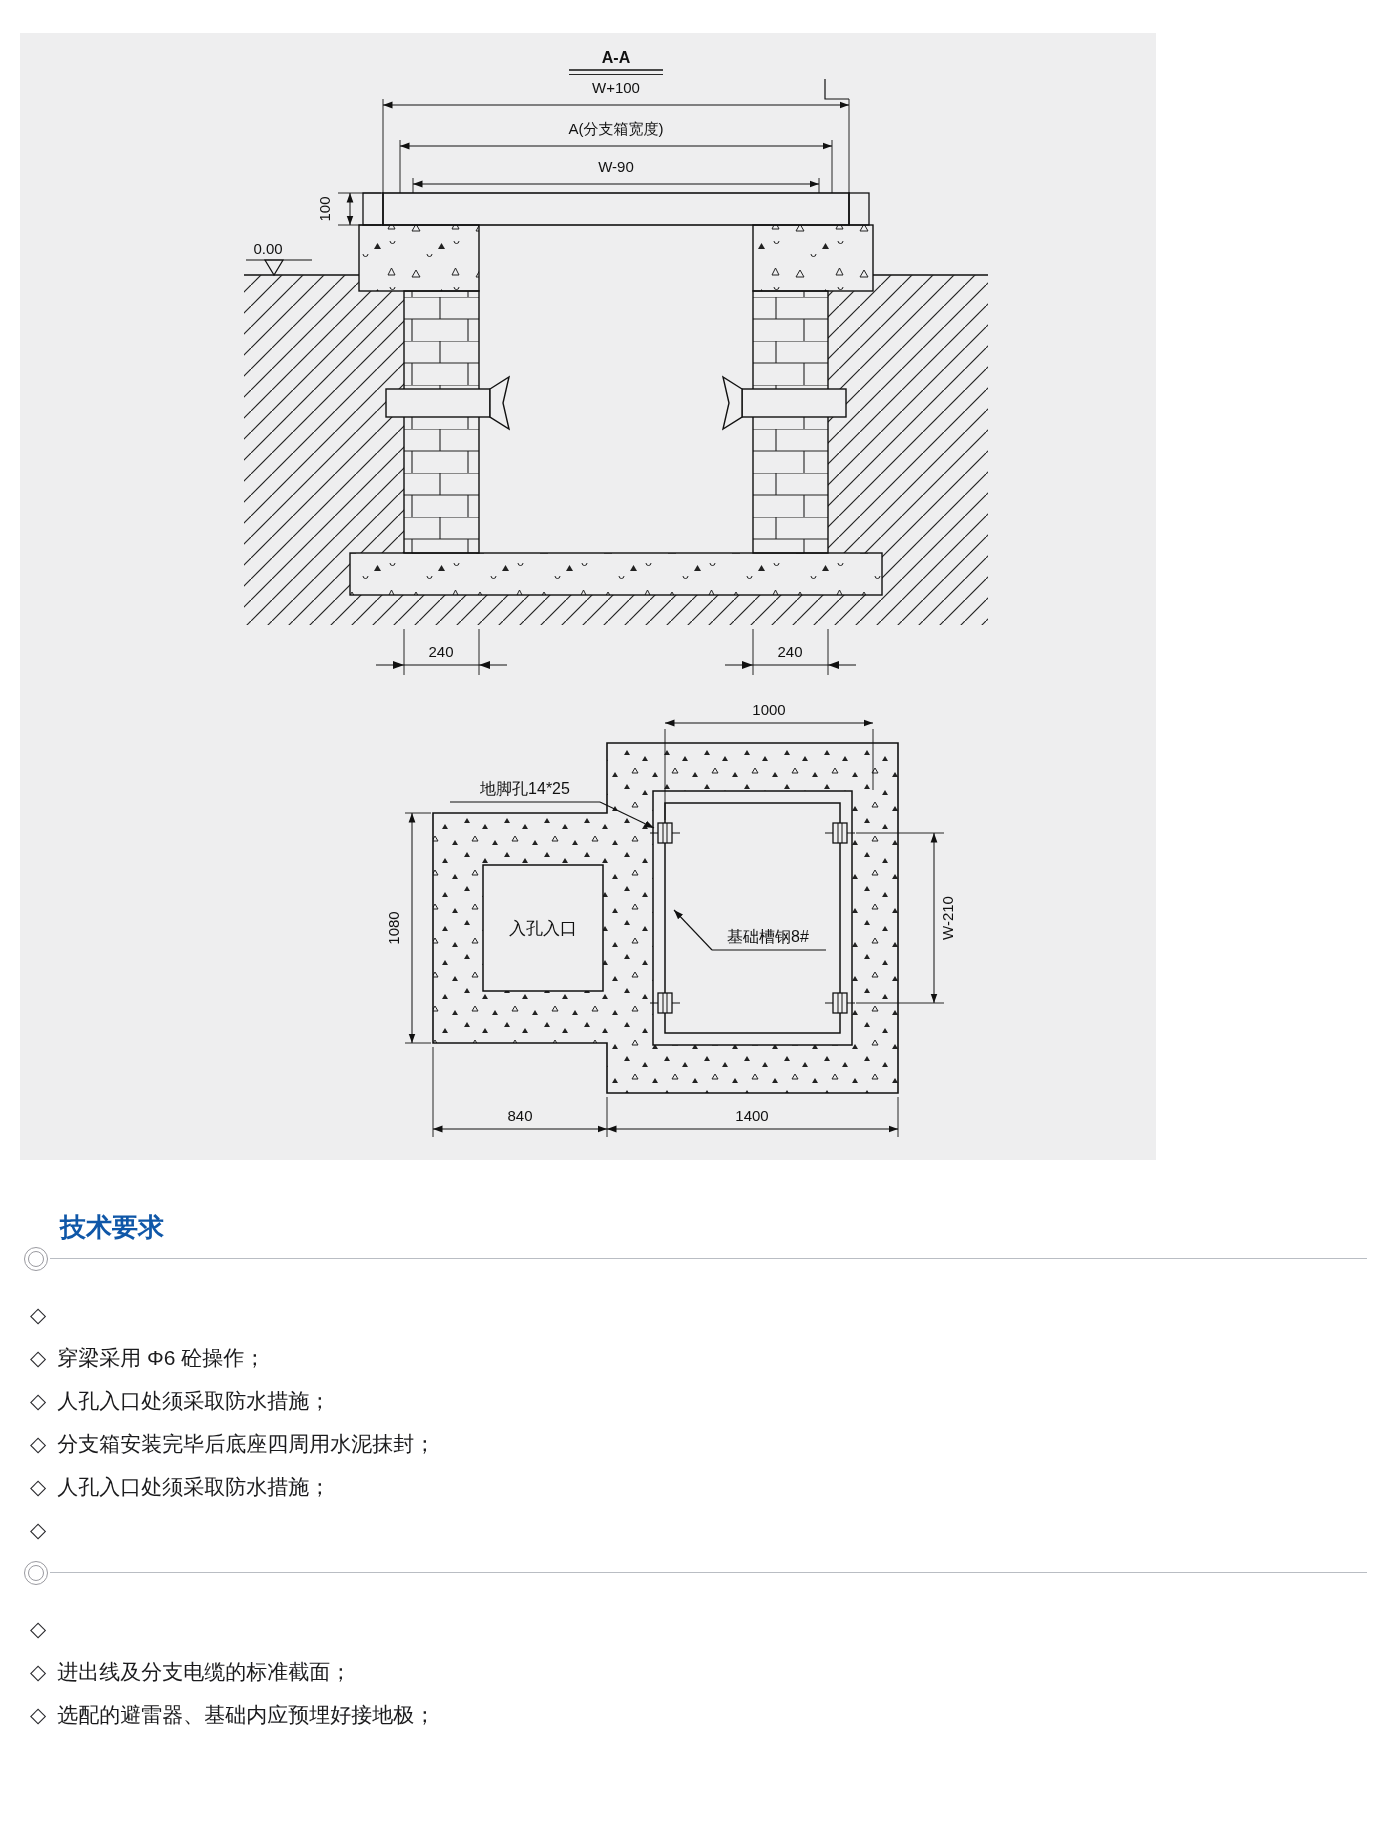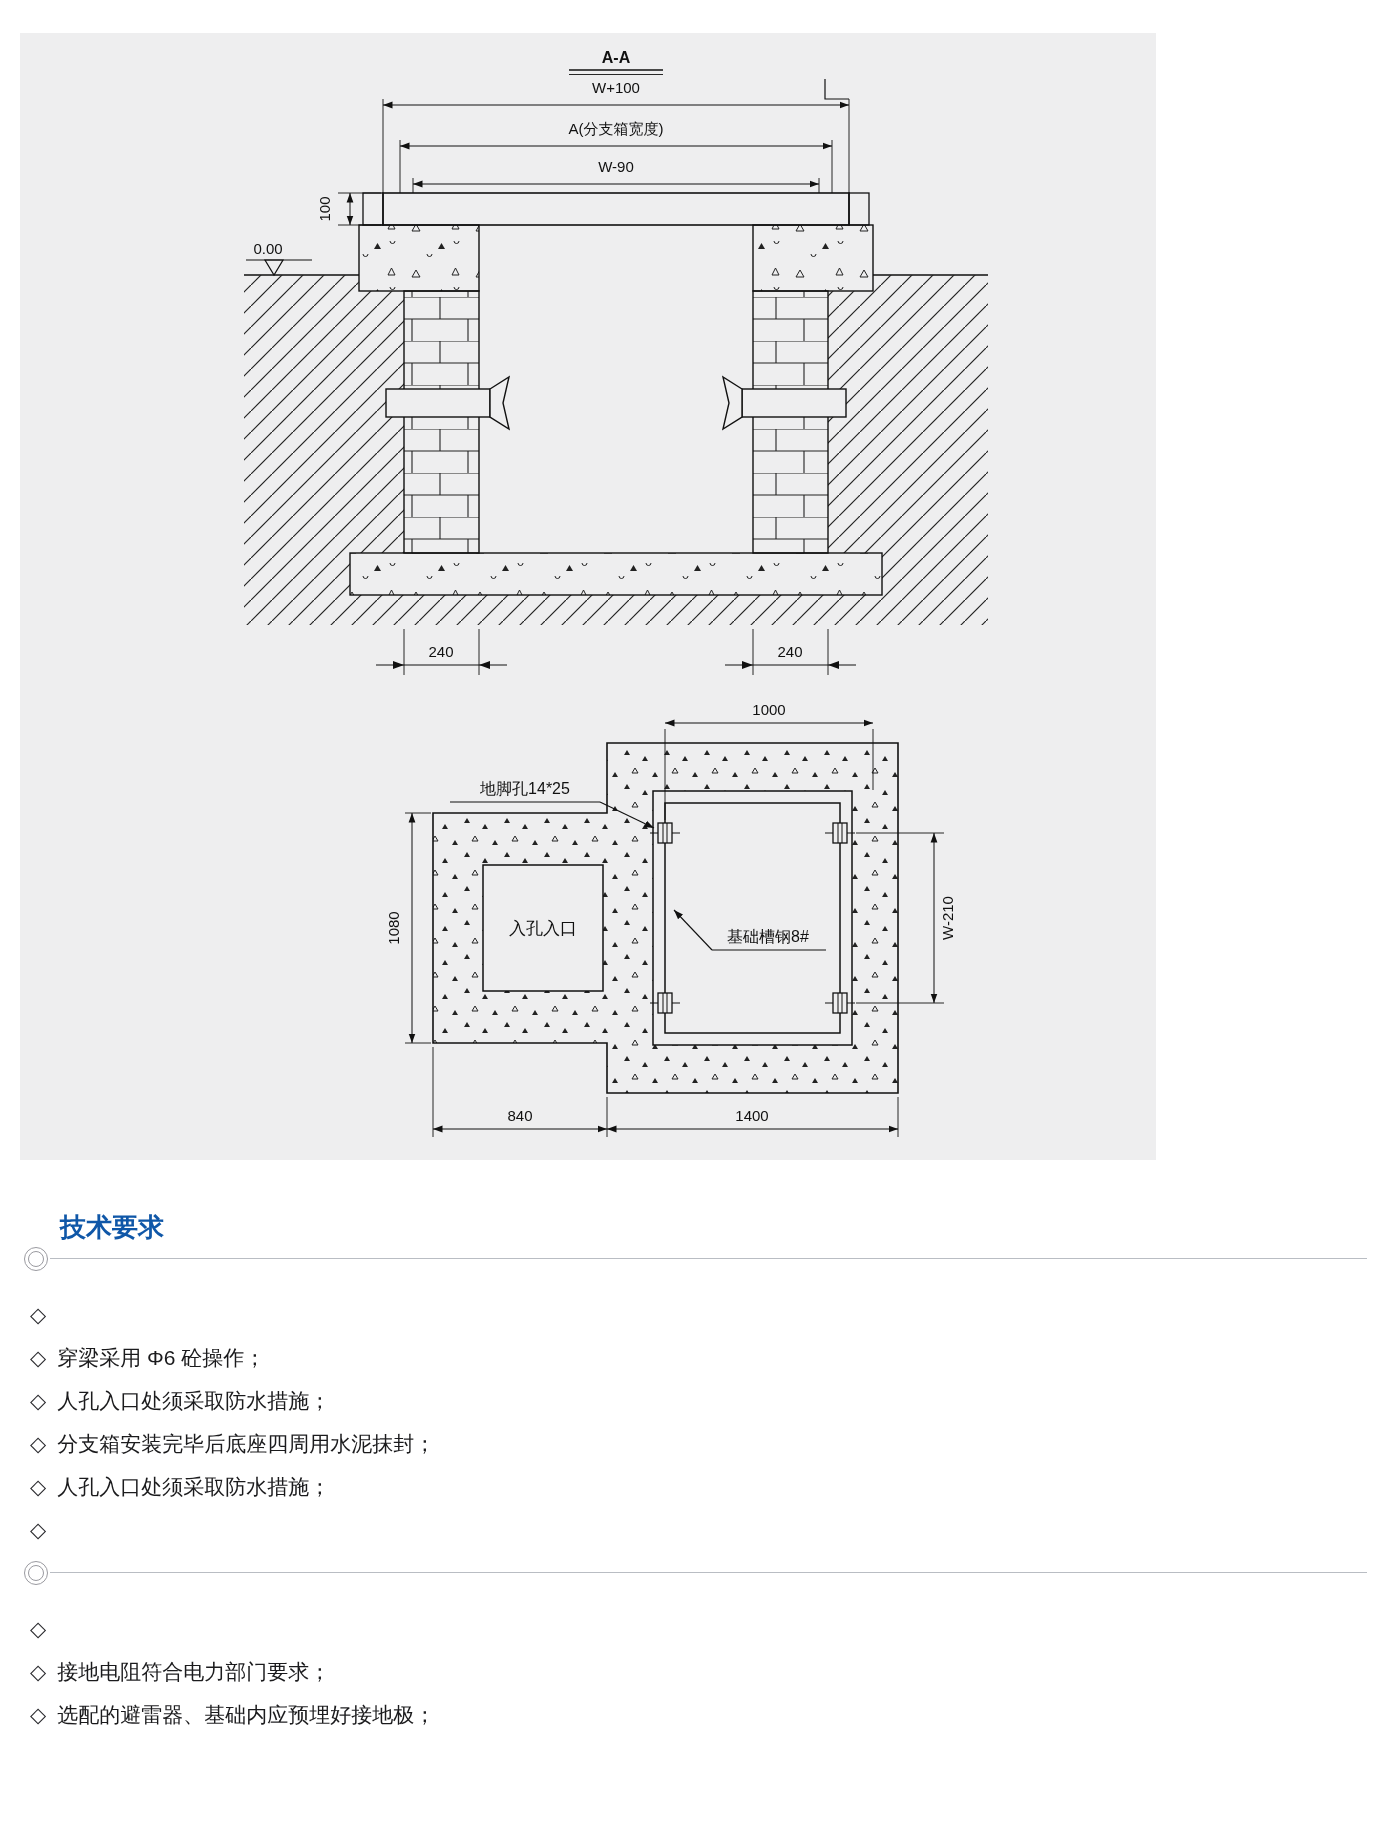--- a/index.html
+++ b/index.html
@@ -233,21 +233,21 @@
       <div class="rule-row">
         <span class="orn"></span>
         <span class="rule"></span>
       </div>
       <ul>
         <li>
           <span class="dia">◇</span>
           </li>
         <li>
           <span class="dia">◇</span>
-          <span>接地电阻符合电力部门要求；</span>
+          <span>进出线及分支电缆的标准截面；</span>
           </li>
         <li>
           <span class="dia">◇</span>
           <span>选配的避雷器、基础内应预埋好接地极；</span>
           </li>
       </ul>
     </section>
 
   </div>
 </div>

